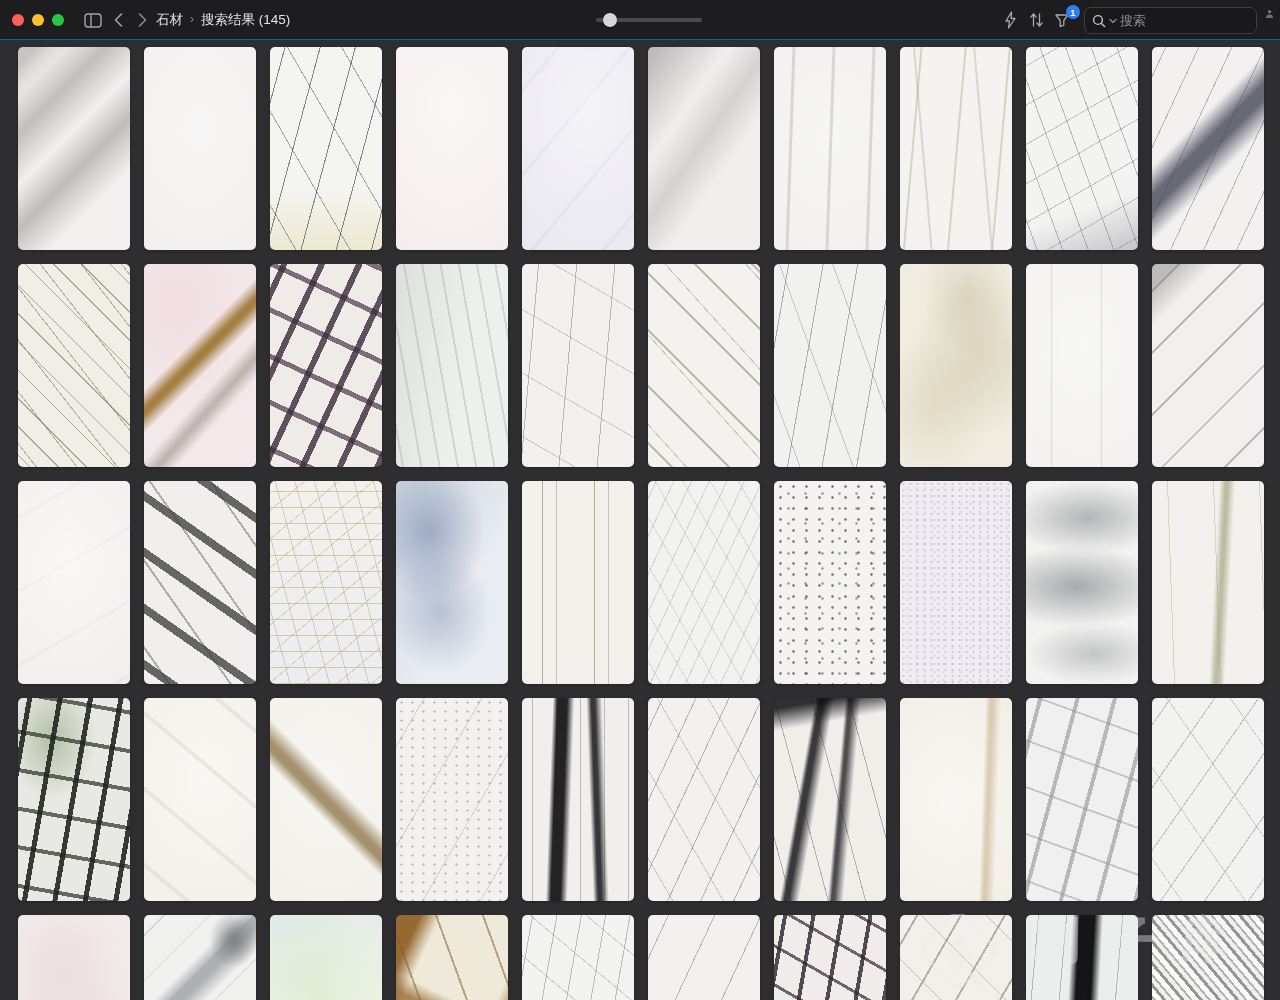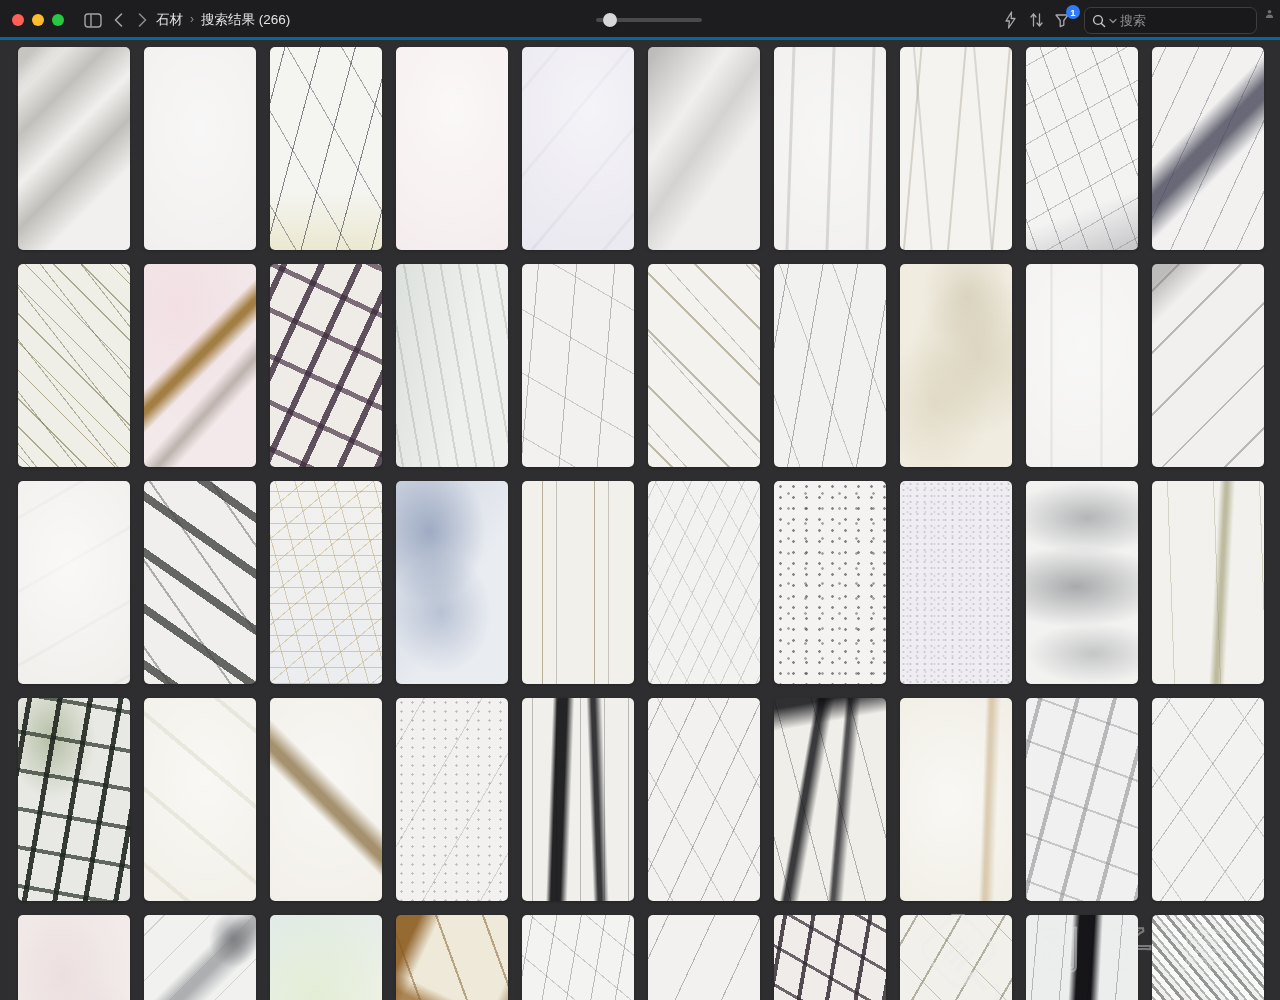--- a/index.html
+++ b/index.html
@@ -1,21 +1,21 @@
 <!DOCTYPE html>
 <html><head>
 <meta charset="utf-8">
 <style>
   * { margin:0; padding:0; box-sizing:border-box; }
   html,body { width:1280px; height:1000px; overflow:hidden; background:#2e2e30;
     font-family:"Liberation Sans", sans-serif; }
   .window { position:relative; width:1280px; height:1000px; background:#2e2e30; }
 
   
-  .titlebar { position:relative; height:40px; background:#1d1d1f; border-bottom:3px solid #0369a1; }
+  .titlebar { position:relative; height:40px; background:#1d1d1f; border-bottom:1px solid #0369a1; }
   .tl { position:absolute; top:14px; width:12px; height:12px; border-radius:50%; display:block; }
   .tl.red{ left:12px; } .tl.yellow{ left:32px; } .tl.green{ left:52px; }
   .icon-btn { position:absolute; top:0; height:40px; background:none; border:none; display:flex;
     align-items:center; justify-content:center; cursor:pointer; color:#a4a4a8; }
   .btn-sidebar { left:82px; width:22px; }
   .btn-back { left:108px; width:20px; }
   .btn-fwd  { left:132px; width:20px; color:#8a8a8e; }
   .breadcrumb { position:absolute; left:156px; top:0; height:40px; display:flex; align-items:center;
     gap:7px; font-size:13.5px; color:#e3e3e5; white-space:nowrap; }
   .breadcrumb .sep { color:#8a8a8e; font-size:12px; position:relative; top:-1px; }
@@ -43,21 +43,21 @@
   .grid { display:grid; grid-template-columns:repeat(10,112px); grid-auto-rows:203px;
     gap:14px; padding:7px 18px; }
   .tile { border-radius:5px; background:#f0efed; box-shadow:0 1px 3px rgba(0,0,0,.25); cursor:pointer; }
 
   
   .watermark { position:absolute; left:922px; top:874px; display:flex; align-items:flex-start;
     gap:26px; pointer-events:none; z-index:5; }
   .wm-text { display:flex; flex-direction:column; }
   .wm-en { font-size:25px; font-weight:bold; letter-spacing:7px; color:transparent;
     -webkit-text-stroke:1.6px rgba(235,235,235,.42); white-space:nowrap; }
-  .wm-cn { margin-top:10px; font-size:47px; font-weight:normal; letter-spacing:27px; color:transparent;
+  .wm-cn { margin-top:1px; font-size:47px; font-weight:bold; letter-spacing:27px; color:transparent;
     -webkit-text-stroke:2px rgba(235,235,235,.40); white-space:nowrap; line-height:1.05; }
   svg { display:block; }
 </style>
 </head>
 <body>
 
 <div class="window">
 
   <header class="titlebar">
     <span class="tl red" style="background:#ff5f57"></span>
@@ -83,21 +83,21 @@
       <span>
         <svg width="9" height="14" viewBox="0 0 9 14" fill="none" stroke="currentColor" stroke-width="1.6" stroke-linecap="round" stroke-linejoin="round">
             <path d="M1.5 1 L7.5 7 L1.5 13"></path>
           </svg>
       </span>
     </button>
 
     <div class="breadcrumb">
       <span>石材</span>
       <span class="sep">›</span>
-      <span>搜索结果 (266)</span>
+      <span>搜索结果 (145)</span>
     </div>
 
     <div class="slider">
       <div class="track"></div>
       <div class="thumb" style="left: calc(13% - 7px);"></div>
     </div>
 
     <button class="tool-icon ti-bolt">
       <span>
         <svg width="15" height="18" viewBox="0 0 15 18" fill="none" stroke="currentColor" stroke-width="1.3" stroke-linejoin="round">

